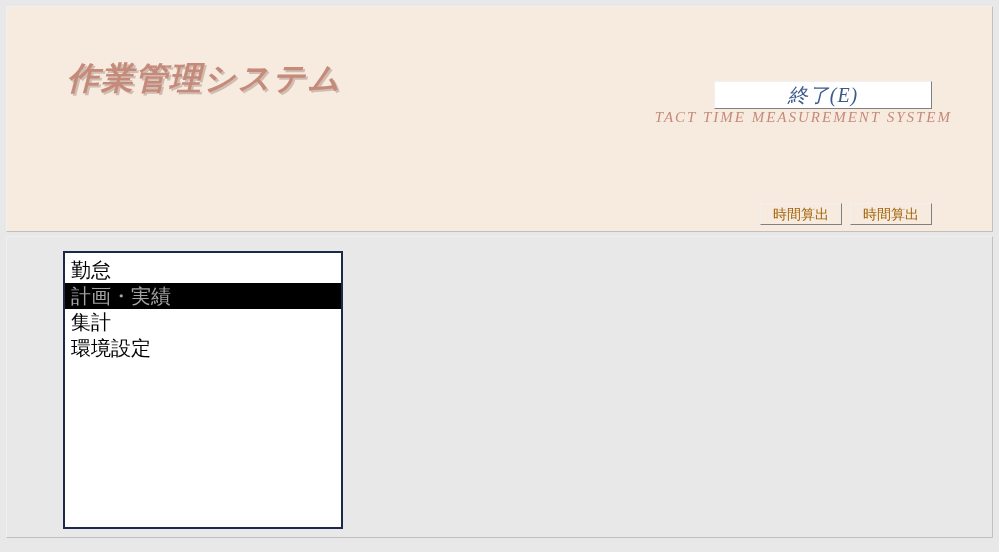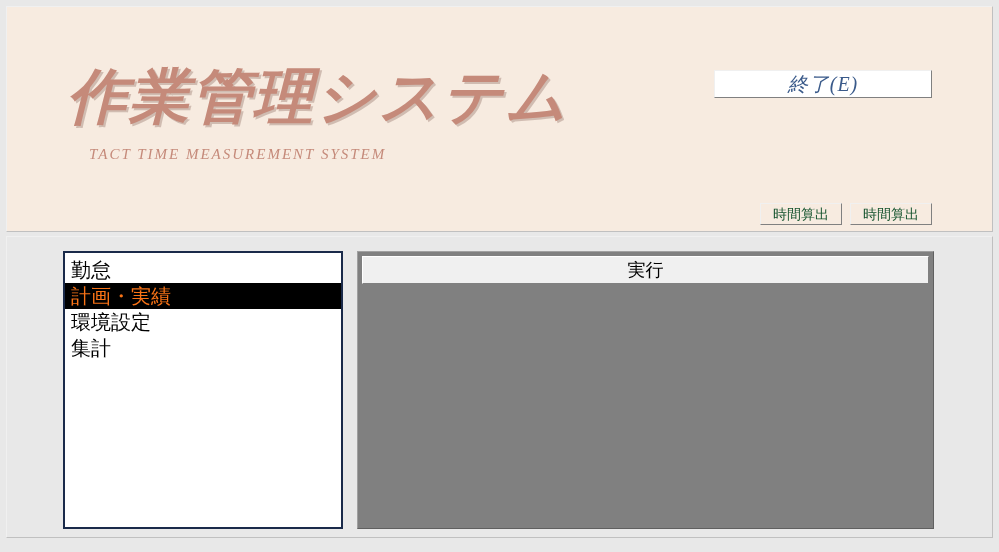--- a/index.html
+++ b/index.html
@@ -22,39 +22,40 @@
       background: #f7ebe0;
       border: 1px solid #c0c0c0;
       border-top-color: #f0f0f0;
       border-left-color: #f0f0f0;
       height: 226px;
       position: relative;
       padding: 50px 40px 10px 60px;
     }
     .app-title {
       font-family: Liberation Serif, serif;
-      font-size: 60px;
+      font-size: 32px;
       font-weight: bold;
       font-style: italic;
       color: #c58a7a;
       text-shadow: 2px 2px 0px rgba(120, 80, 70, 0.3);
       letter-spacing: 2px;
     }
     .app-subtitle {
       font-family: "Times New Roman", serif;
       font-size: 15px;
       font-style: italic;
       color: #c58a7a;
       letter-spacing: 2px;
       margin-top: 8px;
       margin-left: 22px;
+      text-align: right;
     }
     .exit-button {
       position: absolute;
-      top: 63px;
+      top: 74px;
       right: 60px;
       width: 218px;
       height: 28px;
       background: #ffffff;
       border: 1px solid #808080;
       border-top-color: #f0f0f0;
       border-left-color: #f0f0f0;
       font-family: "MS PMincho", "Hiragino Mincho ProN", serif;
       font-size: 20px;
       font-style: italic;
@@ -68,21 +69,21 @@
       right: 60px;
       display: flex;
       gap: 8px;
     }
     .small-button {
       background: #f7ebe0;
       border: 1px solid #808080;
       border-top-color: #f0f0f0;
       border-left-color: #f0f0f0;
       font-size: 14px;
-      color: #14532d;
+      color: #a16207;
       padding: 2px 12px;
       cursor: pointer;
       min-width: 82px;
       height: 22px;
     }
     .main-area {
       display: flex;
       gap: 14px;
       padding: 14px 8px 8px 8px;
       background: #e8e8e8;
@@ -107,21 +108,21 @@
     }
     .list-item {
       font-size: 20px;
       padding: 0 6px;
       line-height: 1.3;
       cursor: pointer;
       white-space: nowrap;
     }
     .list-item.selected {
       background: #000000;
-      color: #f97316;
+      color: #a3a3a3;
     }
     .right-panel {
       background: #808080;
       border: 1px solid #606060;
       border-top-color: #a0a0a0;
       border-left-color: #a0a0a0;
       flex: 1;
       margin-right: 50px;
       padding: 4px;
     }
@@ -147,22 +148,19 @@
     <div class="header-bottom-buttons">
       <button class="small-button">時間算出</button>
       <button class="small-button">時間算出</button>
     </div>
   </div>
 
   <div class="main-area">
     <div class="list-panel">
       <div class="list-item">勤怠</div>
       <div class="list-item selected">計画・実績</div>
+      <div class="list-item">集計</div>
       <div class="list-item">環境設定</div>
-      <div class="list-item">集計</div>
     </div>
 
 
-    <div class="right-panel">
-      <button class="execute-button">実行</button>
-    </div>
   </div>
 </div>
 
 </body></html>

